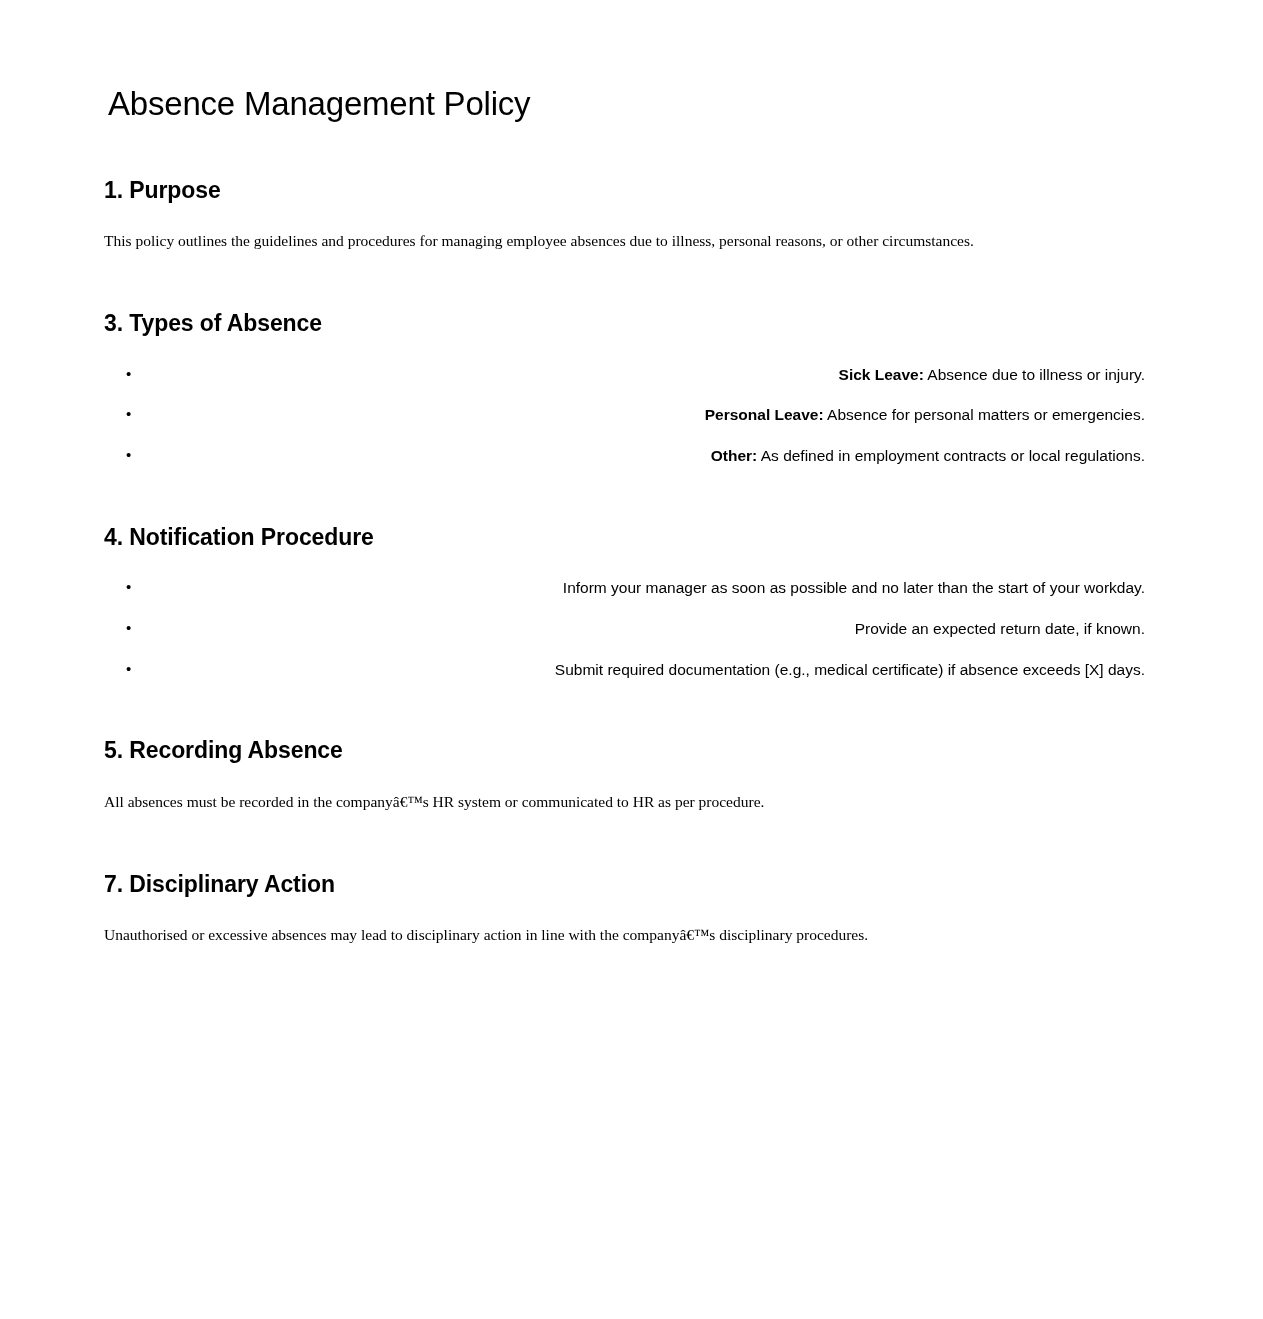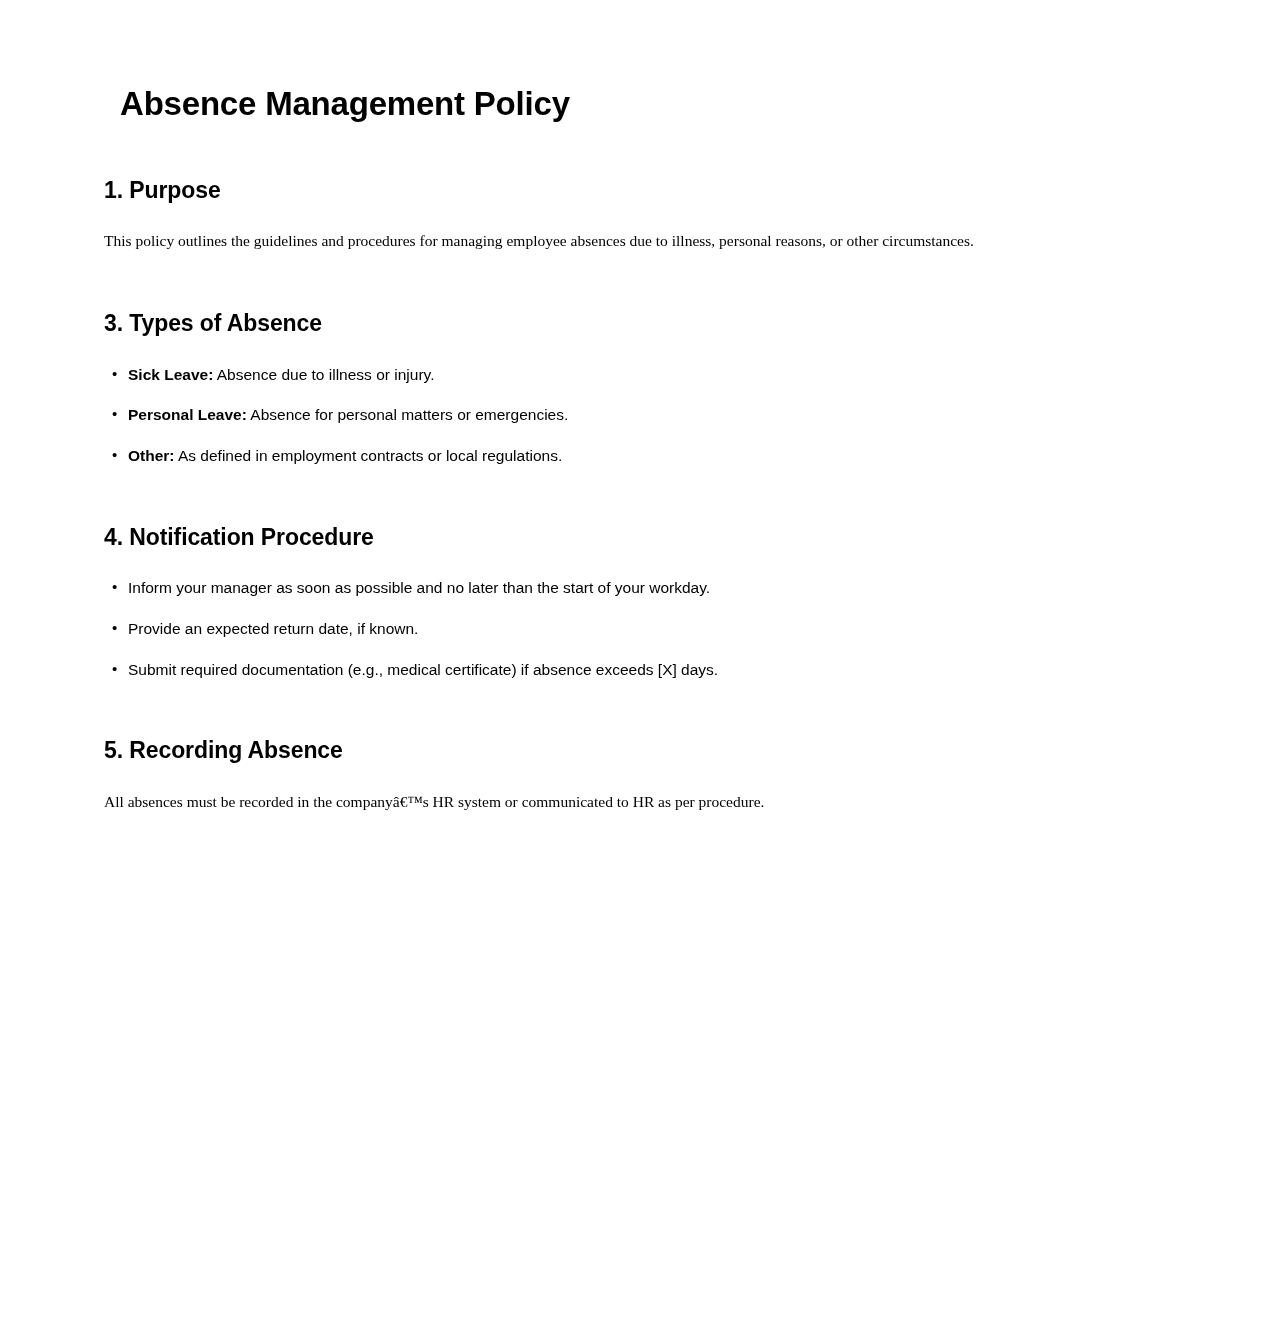--- a/index.html
+++ b/index.html
@@ -17,24 +17,24 @@
   }
   .page {
     box-sizing: border-box;
     width: 1263px;
     min-height: 1319px;
     padding: 84px 104px 80px 104px;
     background: #ffffff;
   }
   .doc-title {
     font-size: 33px;
-    font-weight: bold;
+    font-weight: normal;
     line-height: 1.2;
     letter-spacing: -0.2px;
-    margin: 0 0 52px 16px;
+    margin: 0 0 52px 4px;
   }
   .section {
     margin: 0 0 56px 0;
   }
   .section:last-child {
     margin-bottom: 0;
   }
   .section-heading {
     font-size: 23px;
     font-weight: bold;
@@ -44,22 +44,23 @@
   }
   .body-text {
     font-size: 15.5px;
     line-height: 1.45;
     margin: 0;
     max-width: 1030px;
     font-family: Liberation Serif, serif;
   }
   ul.bullet-list {
     list-style: none;
-    margin: 0;
+    margin: 14px;
     padding: 0;
+    text-align: right;
   }
   ul.bullet-list > li {
     position: relative;
     font-size: 15.5px;
     line-height: 1.4;
     padding-left: 24px;
     margin-bottom: 19px;
   }
   ul.bullet-list > li:last-child {
     margin-bottom: 0;
@@ -104,15 +105,19 @@
         <ul class="bullet-list">
           <li><span class="rest-text">Inform your manager as soon as possible and no later than the start of your workday.</span></li>
           <li><span class="rest-text">Provide an expected return date, if known.</span></li>
           <li><span class="rest-text">Submit required documentation (e.g., medical certificate) if absence exceeds [X] days.</span></li>
         </ul>
       </section>
       <section class="section">
         <h2 class="section-heading">5. Recording Absence</h2>
         <p class="body-text">All absences must be recorded in the companyâ€™s HR system or communicated to HR as per procedure.</p>
       </section>
+      <section class="section">
+        <h2 class="section-heading">7. Disciplinary Action</h2>
+        <p class="body-text">Unauthorised or excessive absences may lead to disciplinary action in line with the companyâ€™s disciplinary procedures.</p>
+      </section>
     </div>
 
 </div>
 
 </body></html>

